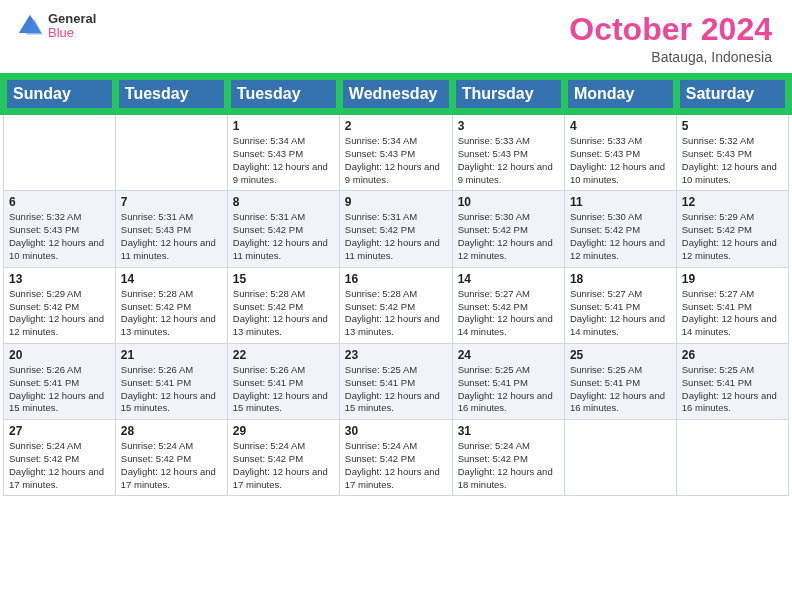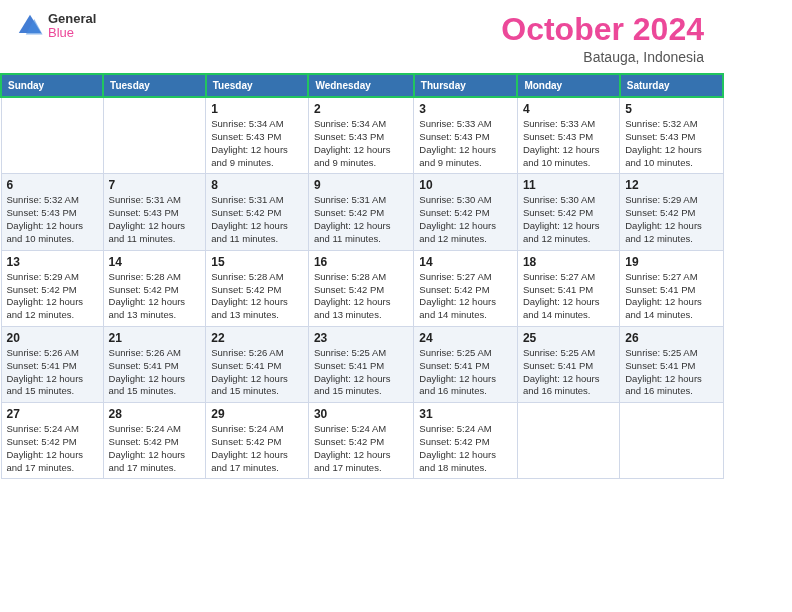--- a/index.html
+++ b/index.html
@@ -4,21 +4,21 @@
   <style>
     * { box-sizing: border-box; margin: 0; padding: 0; }
     body {
       font-family: Arial, sans-serif;
       background: #fff;
       width: 792px;
       height: 612px;
       overflow: hidden;
     }
     .page {
-      width: 724px;
+      width: 792px;
       height: 612px;
       background: #fff;
       position: relative;
     }
     .header {
       display: flex;
       justify-content: space-between;
       align-items: flex-start;
       padding: 12px 20px 8px 16px;
     }
@@ -54,24 +54,24 @@
     .calendar {
       width: 100%;
       border-collapse: collapse;
       margin: 0 0 0 0;
       font-size: 11px;
     }
     .calendar th {
       background: #3572b0;
       color: #fff;
       font-weight: bold;
-      font-size: 10px;
+      font-size: 16px;
       padding: 5px 6px;
       text-align: left;
-      border: 2px solid #22c55e;
+      border: 7px solid #22c55e;
     }
     .calendar td {
       vertical-align: top;
       border: 1px solid #d0d8e8;
       padding: 4px 5px;
       width: 113px;
       min-height: 70px;
       background: #fff;
     }
     .calendar tr:nth-child(even) td {

